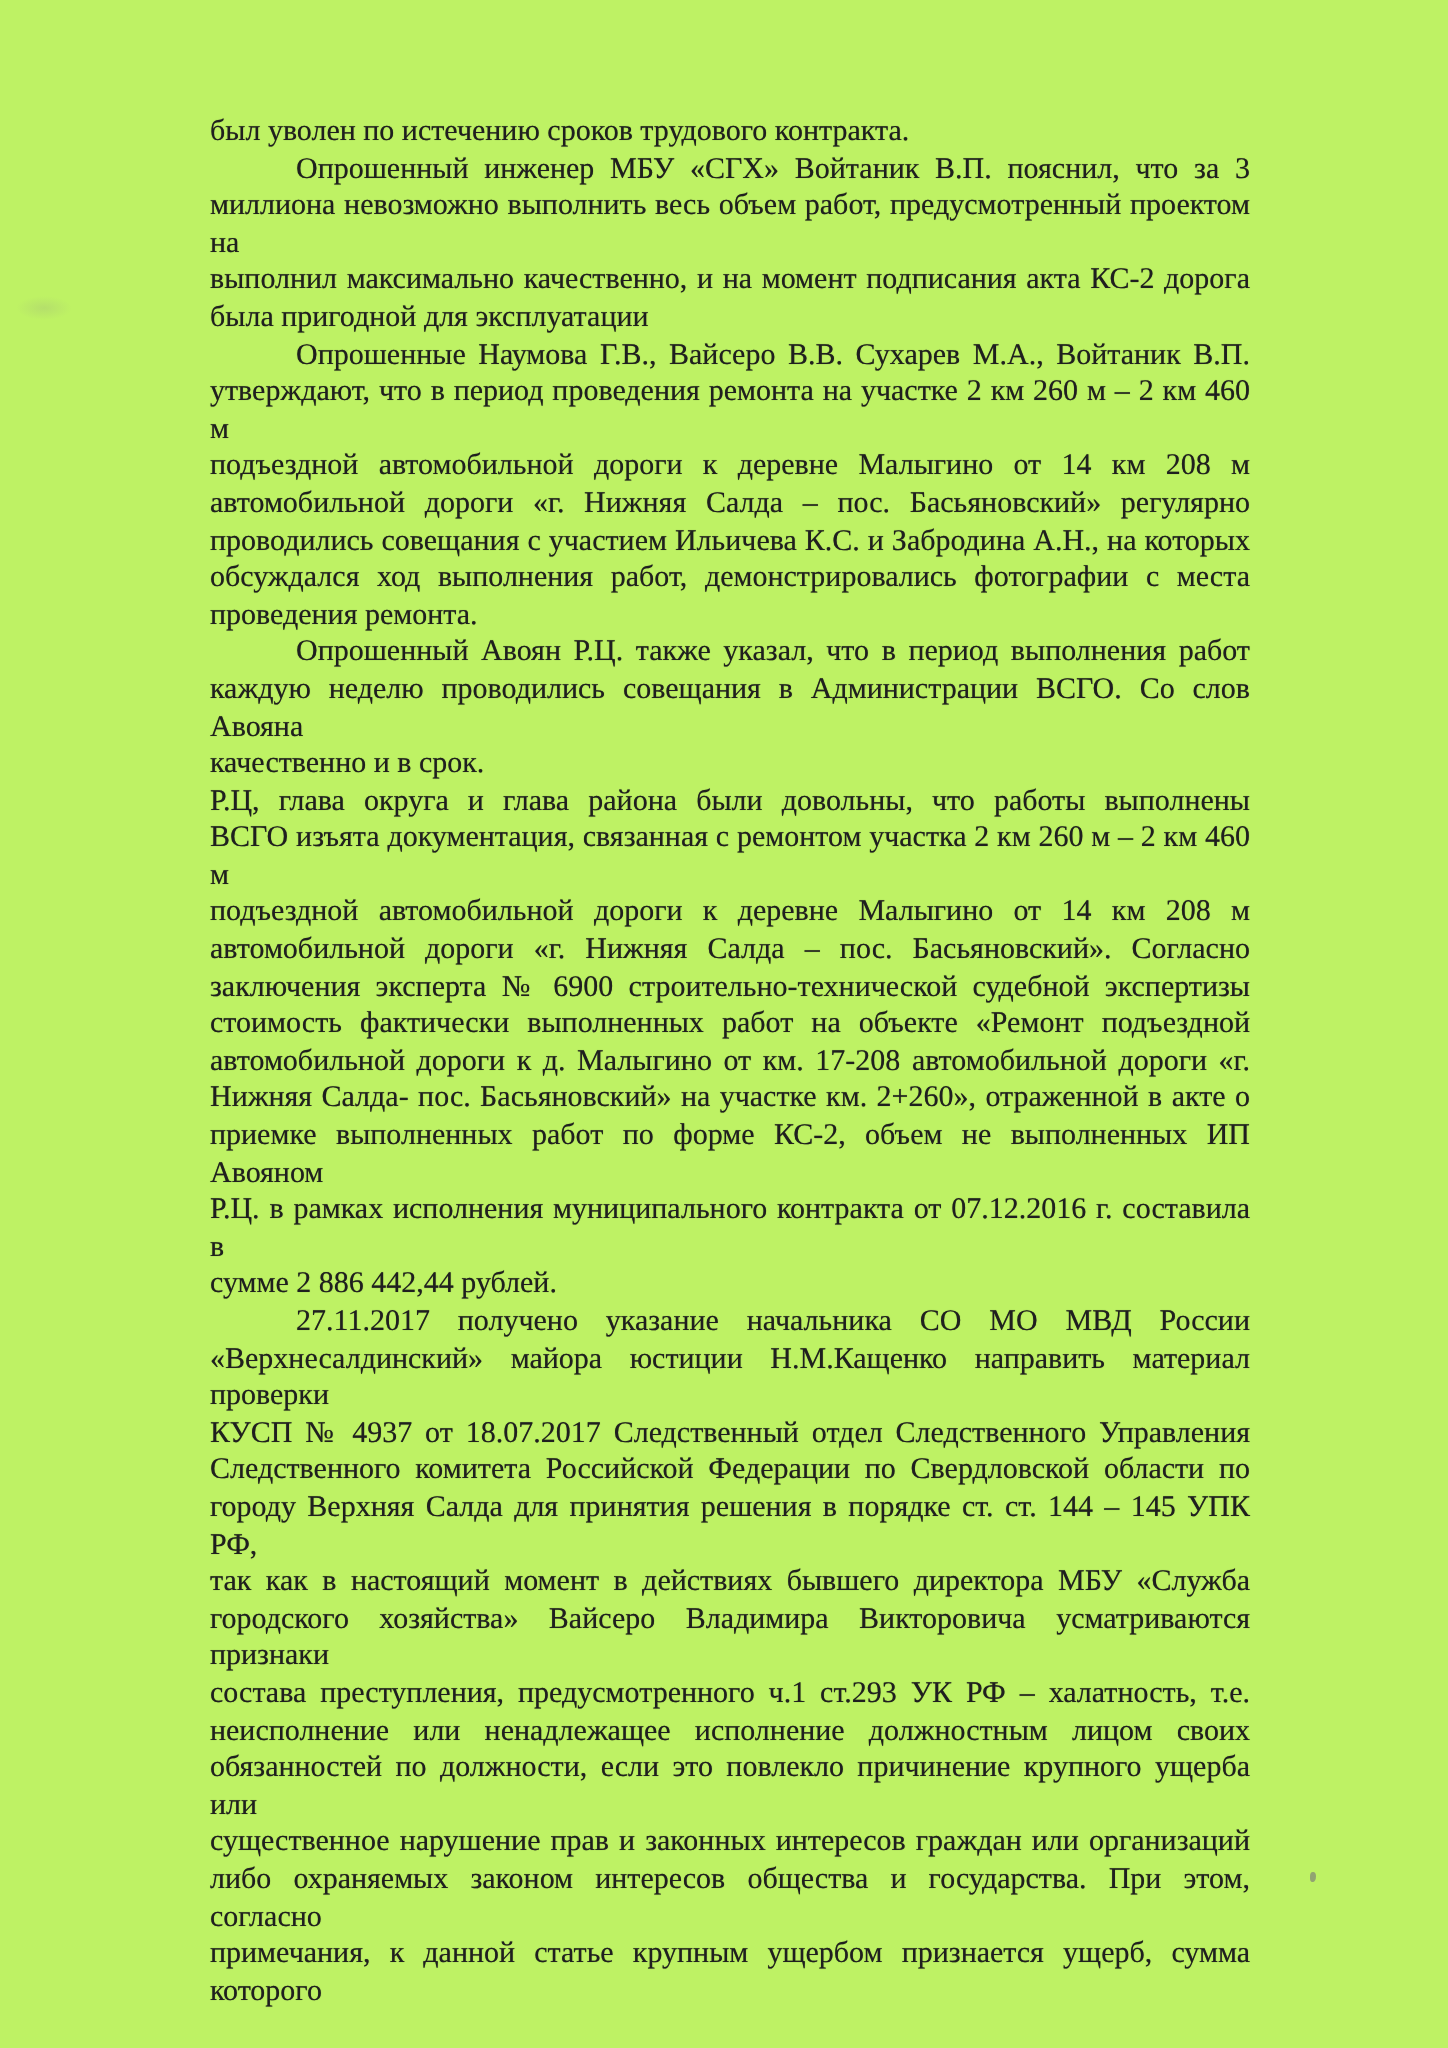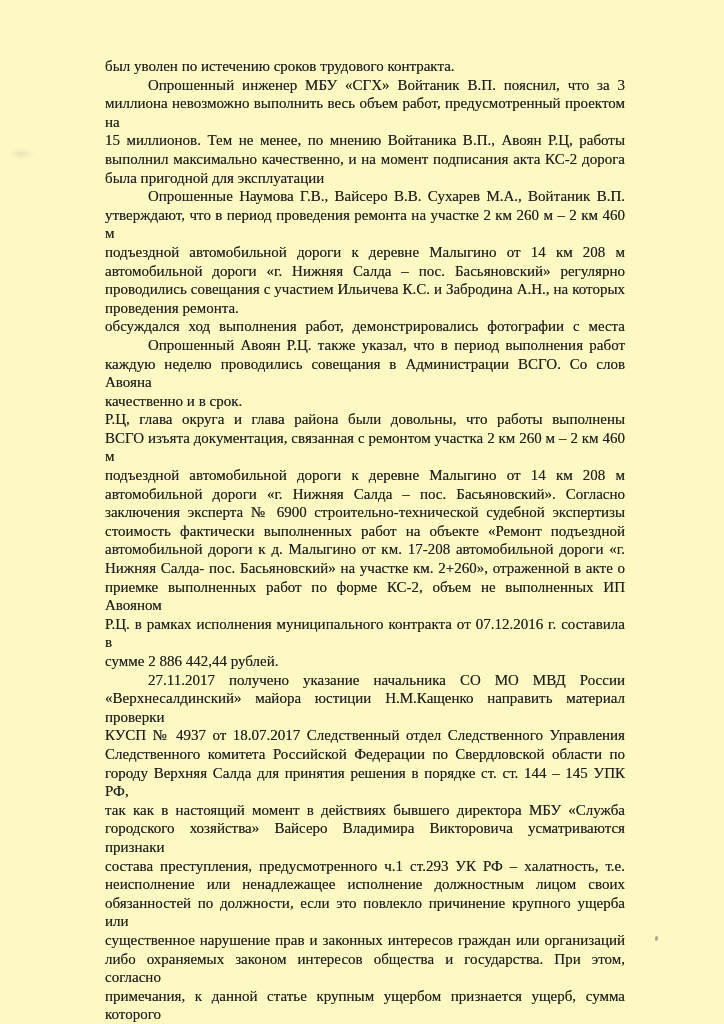--- a/index.html
+++ b/index.html
@@ -54,36 +54,35 @@
     width: 3px;
     height: 5px;
     background: #7a7a7a;
     border-radius: 50% 50% 60% 40%;
     opacity: 0.65;
   }
 </style>
 </head>
 <body>
 
-<div class="page" style="background: #fef9c3; color: rgb(31, 31, 31);">
+<div class="page" style="background: #bef264; color: rgb(31, 31, 31);">
   <div class="artifact-smudge"></div>
   <div class="text-block">
       <div class="line para-end">был уволен по истечению сроков трудового контракта.</div>
       <div class="line indent">Опрошенный инженер МБУ «СГХ» Войтаник В.П. пояснил, что за 3</div>
       <div class="line">миллиона невозможно выполнить весь объем работ, предусмотренный проектом на</div>
-      <div class="line">15 миллионов. Тем не менее, по мнению Войтаника В.П., Авоян Р.Ц, работы</div>
       <div class="line">выполнил максимально качественно, и на момент подписания акта КС-2 дорога</div>
       <div class="line para-end">была пригодной для эксплуатации</div>
       <div class="line indent">Опрошенные Наумова Г.В., Вайсеро В.В. Сухарев М.А., Войтаник В.П.</div>
       <div class="line">утверждают, что в период проведения ремонта на участке 2 км 260 м – 2 км 460 м</div>
       <div class="line">подъездной автомобильной дороги к деревне Малыгино от 14 км 208 м</div>
       <div class="line">автомобильной дороги «г. Нижняя Салда – пос. Басьяновский» регулярно</div>
       <div class="line">проводились совещания с участием Ильичева К.С. и Забродина А.Н., на которых</div>
+      <div class="line">обсуждался ход выполнения работ, демонстрировались фотографии с места</div>
       <div class="line para-end">проведения ремонта.</div>
-      <div class="line">обсуждался ход выполнения работ, демонстрировались фотографии с места</div>
       <div class="line indent">Опрошенный Авоян Р.Ц. также указал, что в период выполнения работ</div>
       <div class="line">каждую неделю проводились совещания в Администрации ВСГО. Со слов Авояна</div>
       <div class="line para-end">качественно и в срок.</div>
       <div class="line">Р.Ц, глава округа и глава района были довольны, что работы выполнены</div>
       <div class="line">ВСГО изъята документация, связанная с ремонтом участка 2 км 260 м – 2 км 460 м</div>
       <div class="line">подъездной автомобильной дороги к деревне Малыгино от 14 км 208 м</div>
       <div class="line">автомобильной дороги «г. Нижняя Салда – пос. Басьяновский». Согласно</div>
       <div class="line">заключения эксперта № 6900 строительно-технической судебной экспертизы</div>
       <div class="line">стоимость фактически выполненных работ на объекте «Ремонт подъездной</div>
       <div class="line">автомобильной дороги к д. Малыгино от км. 17-208 автомобильной дороги «г.</div>

